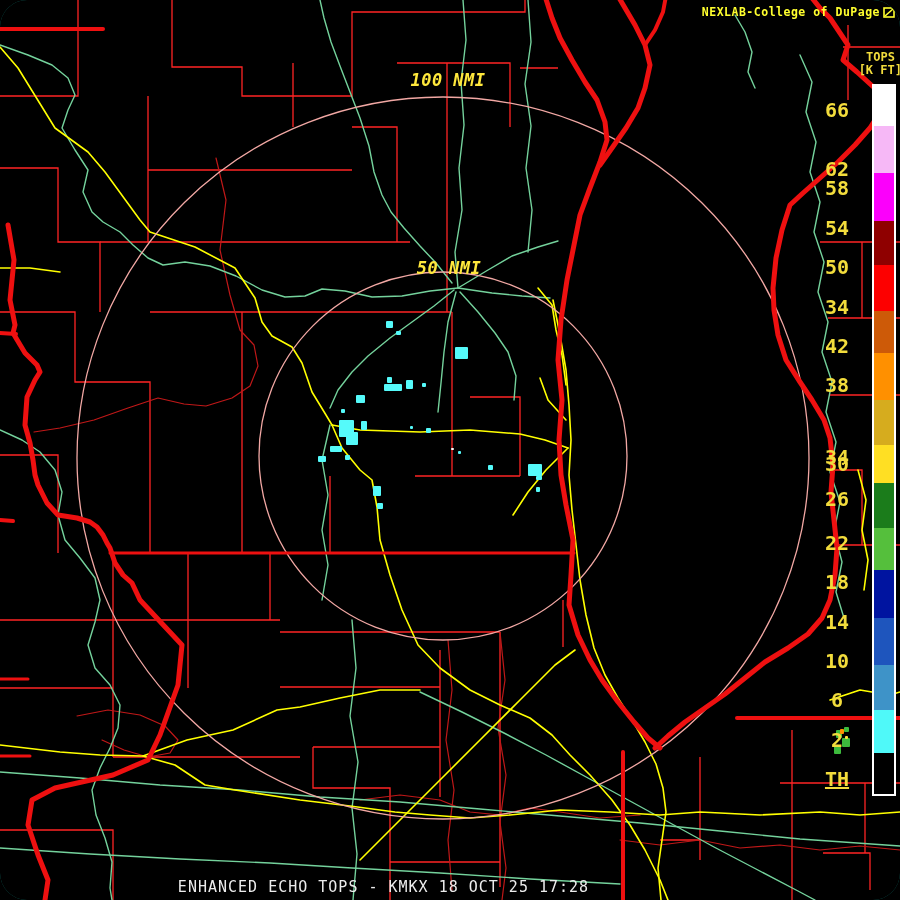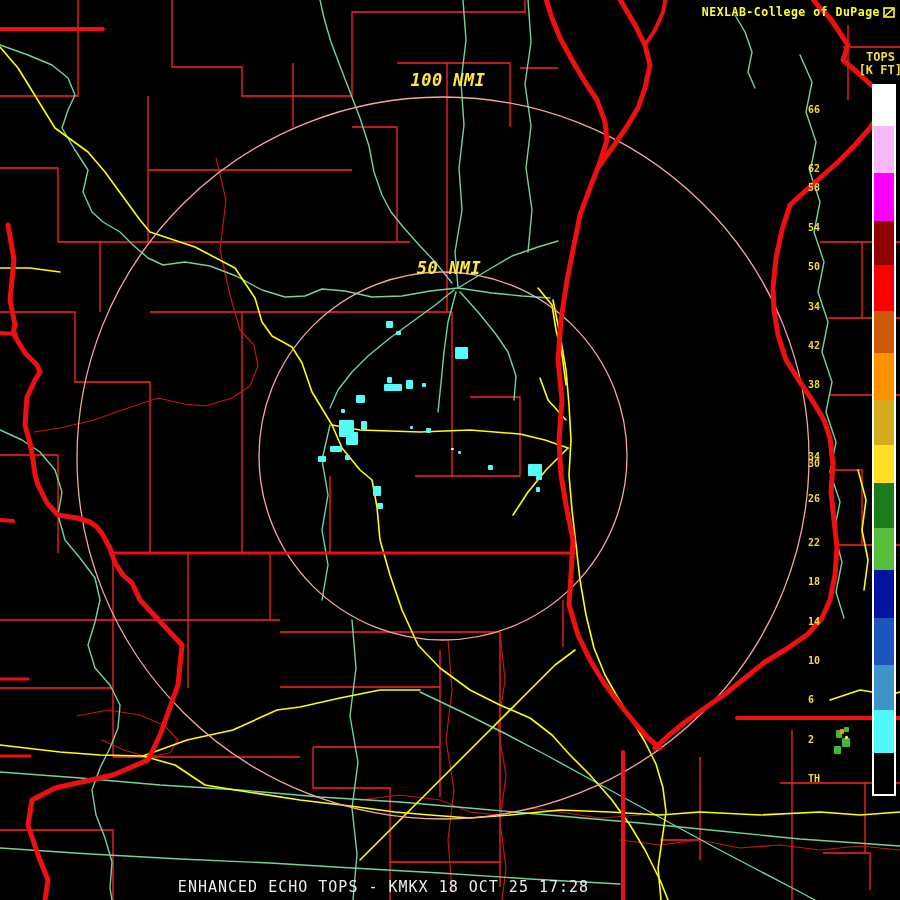--- a/index.html
+++ b/index.html
@@ -1,30 +1,30 @@
 <!DOCTYPE html>
 <html><head>
 <meta charset="utf-8">
 <style>
   html,body{margin:0;padding:0;background:#000;}
   #stage{position:relative;width:900px;height:900px;background:#0f766e;overflow:hidden;
-         font-family:"DejaVu Sans Mono","Liberation Mono",monospace;}
+         font-family:"DejaVu Sans Mono","Liberation Mono",monospace;border-radius:27px;}
   #mapsvg{position:absolute;left:0;top:0;}
   .credit{position:absolute;top:5px;right:4px;display:flex;align-items:center;gap:3px;
           color:#ffff2e;font-size:11.5px;font-weight:bold;letter-spacing:.5px;white-space:nowrap;}
   .logo{width:13px;height:13px;flex:0 0 auto;}
   .cbtitle{position:absolute;left:845px;top:50px;width:50px;text-align:right;
            color:#f2dc3c;font-size:12px;font-weight:bold;}
   .cbunits{position:absolute;left:848px;top:63px;width:54px;text-align:right;
            color:#f2dc3c;font-size:12px;font-weight:bold;white-space:nowrap;}
   .cbar{position:absolute;left:872px;top:84px;width:20px;border:2px solid #ffffff;
         background:#000;display:flex;flex-direction:column;}
   .cbar .seg{width:100%;}
-  .cblab{position:absolute;left:808px;width:58px;height:20px;line-height:20px;text-align:left;
-         color:#f2dc3c;font-size:10px;font-weight:bold;}
+  .cblab{position:absolute;left:808px;width:58px;height:20px;line-height:20px;text-align:center;
+         color:#f2dc3c;font-size:20px;font-weight:bold;}
   .ringlabel{position:absolute;color:#ffe83c;font-size:17px;font-weight:bold;font-style:italic;
              letter-spacing:.5px;text-align:center;white-space:nowrap;}
   .caption{position:absolute;left:0;top:878px;width:767px;text-align:center;color:#ececec;
            font-size:15px;letter-spacing:1px;white-space:nowrap;}
 </style>
 </head>
 <body>
 
 <div id="stage">
   <svg id="mapsvg" width="900" height="900" viewBox="0 0 900 900">
@@ -200,20 +200,20 @@
       <div class="cblab" style="top: 375.45px;">38</div>
       <div class="cblab" style="top: 414.8px; margin-top: 32px;">34</div>
       <div class="cblab" style="top: 454.15px;">30</div>
       <div class="cblab" style="top: 489px;">26</div>
       <div class="cblab" style="top: 532.85px;">22</div>
       <div class="cblab" style="top: 572.2px;">18</div>
       <div class="cblab" style="top: 611.55px;">14</div>
       <div class="cblab" style="top: 650.9px;">10</div>
       <div class="cblab" style="top: 690.25px;">6</div>
       <div class="cblab" style="top: 729.6px;">2</div>
-      <div class="cblab" style="top: 768.95px;">TH</div>
+      <div class="cblab" style="top: 768.95px; text-decoration: underline;">TH</div>
     </div>
 
   <div class="ringlabel" id="ring50" style="left: 405px; top: 258px; width: 88px;">50 NMI</div>
   <div class="ringlabel" id="ring100" style="left: 400px; top: 70px; width: 96px;">100 NMI</div>
 
   <div class="caption">ENHANCED ECHO TOPS - KMKX 18 OCT 25 17:28</div>
 </div>
 
 </body></html>

